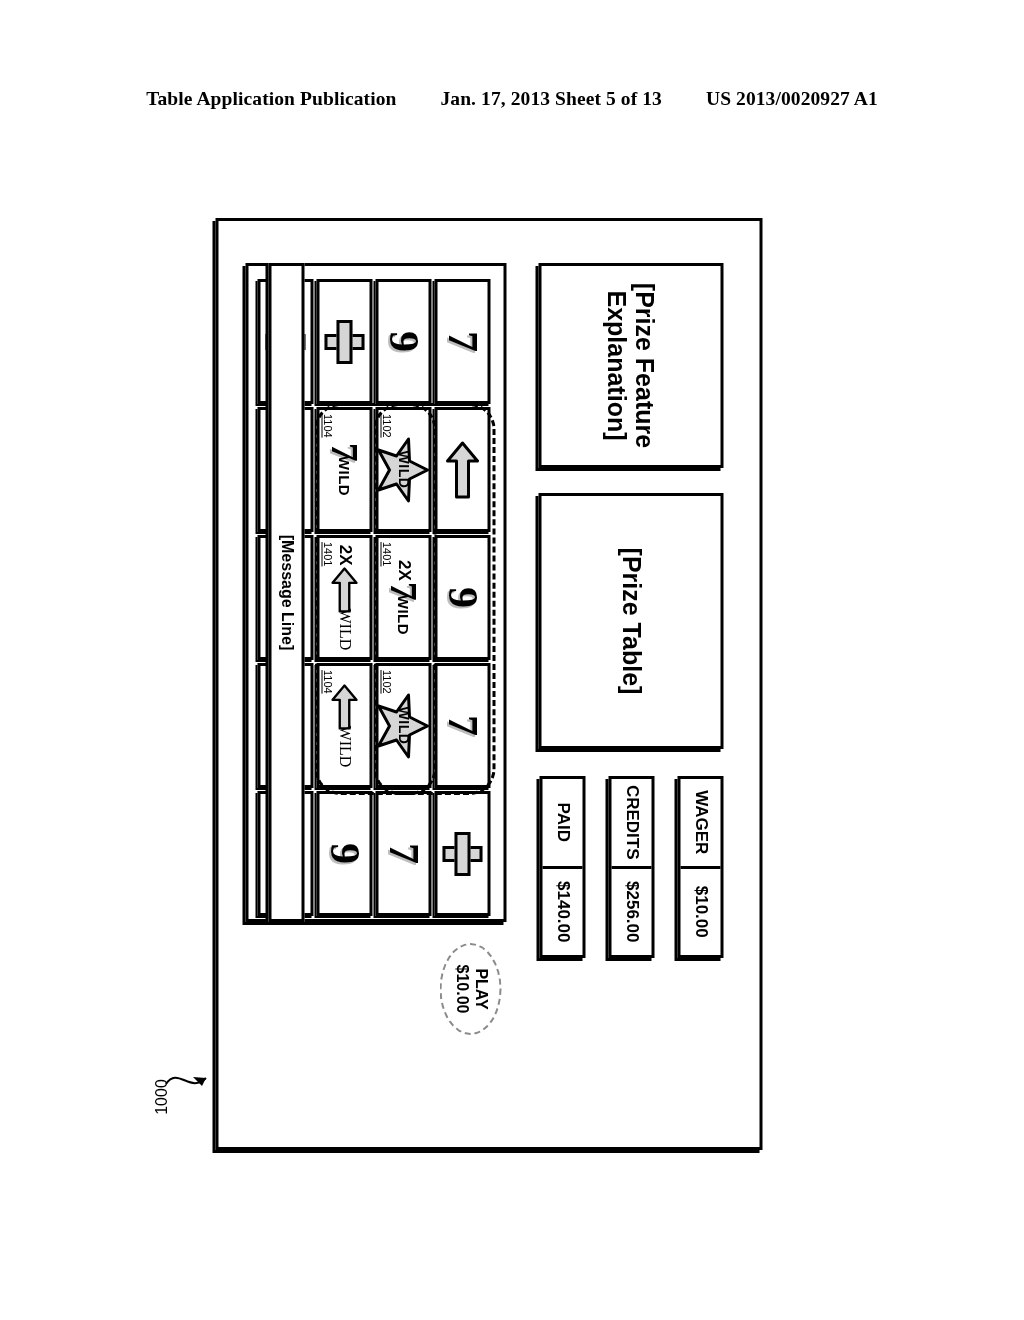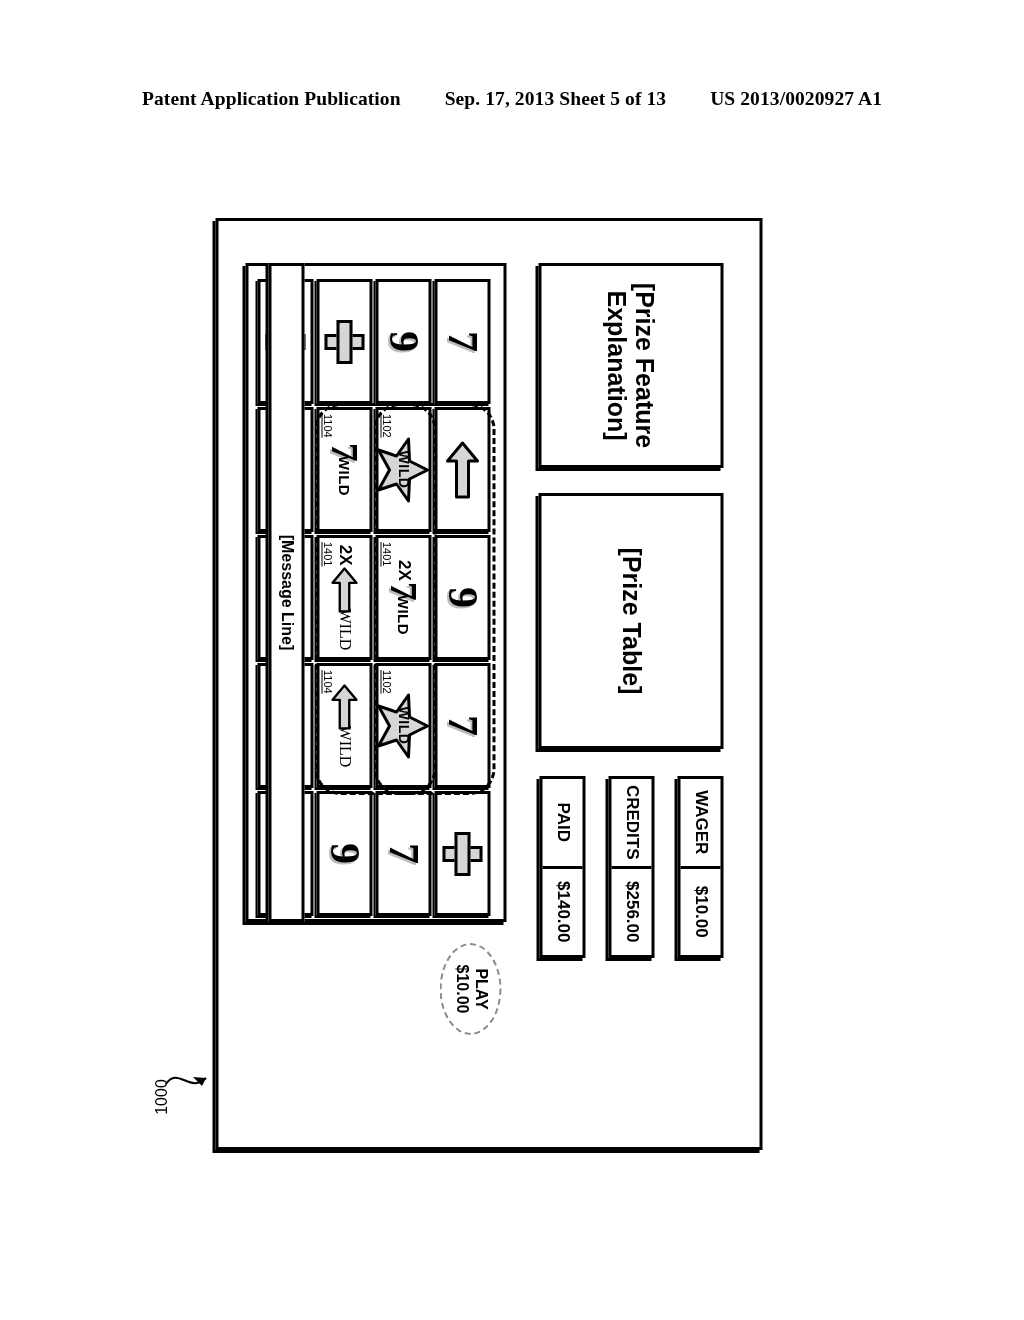--- a/index.html
+++ b/index.html
@@ -383,23 +383,23 @@
     transform: rotate(-90deg);
     transform-origin: 50% 50%;
   }
   #ref-1106-a { left: 668px; top: 630px; }
   #ref-1106-b { left: 668px; top: 978px; }
 </style>
 </head>
 <body>
 
 <div class="page-header">
-  <span class="seg">Patent Application Publication</span>
+  <span class="seg">Table Application Publication</span>
   <span class="gap-a"></span>
-  <span class="seg">Sep. 17, 2013  Sheet 5 of 13</span>
+  <span class="seg">Jan. 17, 2013  Sheet 5 of 13</span>
   <span class="gap-c"></span>
   <span class="seg">US 2013/0020927 A1</span>
 </div>
 
 <div id="ref-1000" class="leader">
   <svg width="90" height="90" viewBox="0 0 90 90">
     <path d="M18 34 C 30 16, 42 44, 58 28" stroke="#000" stroke-width="2" fill="none"></path>
     <path d="M58 28 l -13 -1 l 9 9 z" fill="#000"></path>
   </svg>
   <span class="txt">1000</span>

